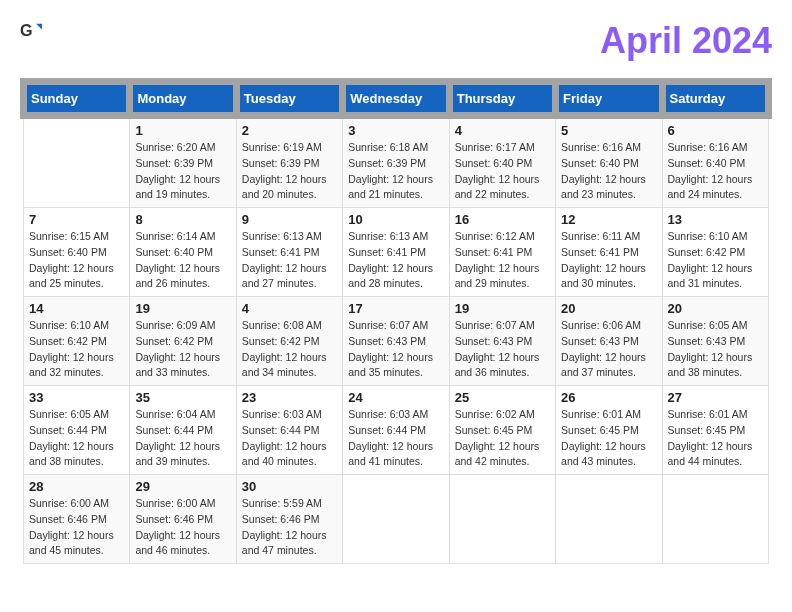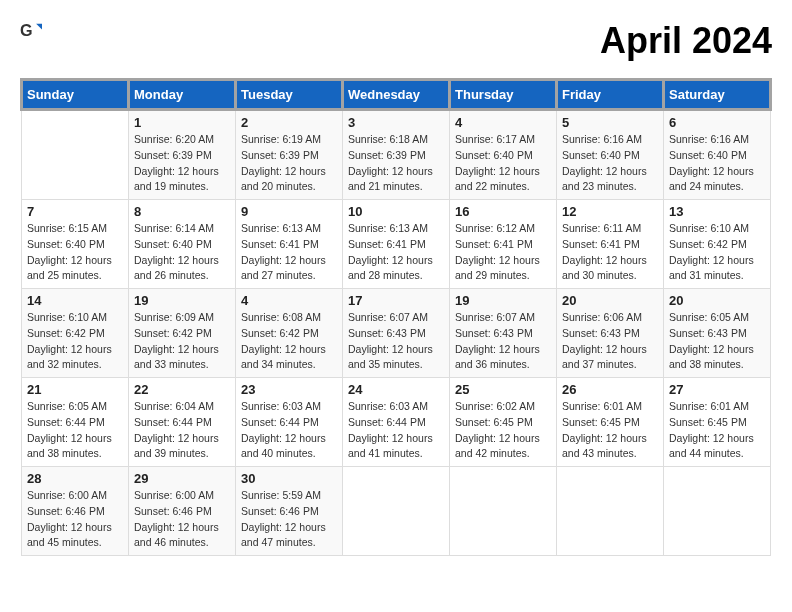--- a/index.html
+++ b/index.html
@@ -34,41 +34,41 @@
     .logo-icon {
       width: 22px;
       height: 22px;
     }
     .title-block {
       text-align: right;
     }
     .month-title {
       font-size: 36px;
       font-weight: bold;
-      color: #000000;
+      color: #8b5cf6;
     }
     .location-title {
       font-size: 16px;
       color: #555;
     }
     table {
       width: 100%;
       border-collapse: collapse;
       font-size: 11px;
     }
     thead tr {
       background-color: #1565c0;
       color: #fff;
     }
     thead th {
       padding: 6px 4px;
       text-align: left;
       font-weight: bold;
       font-size: 13px;
-      border: 3px solid #a3a3a3;
+      border: 7px solid #a3a3a3;
     }
     tbody tr {
       border-bottom: 1px solid #ccc;
     }
     tbody td {
       vertical-align: top;
       padding: 4px 5px;
       border: 1px solid #ddd;
       min-width: 100px;
       min-height: 80px;
@@ -203,25 +203,25 @@
           <span class="day-number">20</span>
           <div class="day-info">Sunrise: 6:06 AM<br>Sunset: 6:43 PM<br>Daylight: 12 hours<br>and 37 minutes.</div>
         </td>
         <td>
           <span class="day-number">20</span>
           <div class="day-info">Sunrise: 6:05 AM<br>Sunset: 6:43 PM<br>Daylight: 12 hours<br>and 38 minutes.</div>
         </td>
       </tr>
       <tr>
         <td>
-          <span class="day-number">21</span>
+          <span class="day-number">33</span>
           <div class="day-info">Sunrise: 6:05 AM<br>Sunset: 6:44 PM<br>Daylight: 12 hours<br>and 38 minutes.</div>
         </td>
         <td>
-          <span class="day-number">22</span>
+          <span class="day-number">35</span>
           <div class="day-info">Sunrise: 6:04 AM<br>Sunset: 6:44 PM<br>Daylight: 12 hours<br>and 39 minutes.</div>
         </td>
         <td>
           <span class="day-number">23</span>
           <div class="day-info">Sunrise: 6:03 AM<br>Sunset: 6:44 PM<br>Daylight: 12 hours<br>and 40 minutes.</div>
         </td>
         <td>
           <span class="day-number">24</span>
           <div class="day-info">Sunrise: 6:03 AM<br>Sunset: 6:44 PM<br>Daylight: 12 hours<br>and 41 minutes.</div>
         </td>

